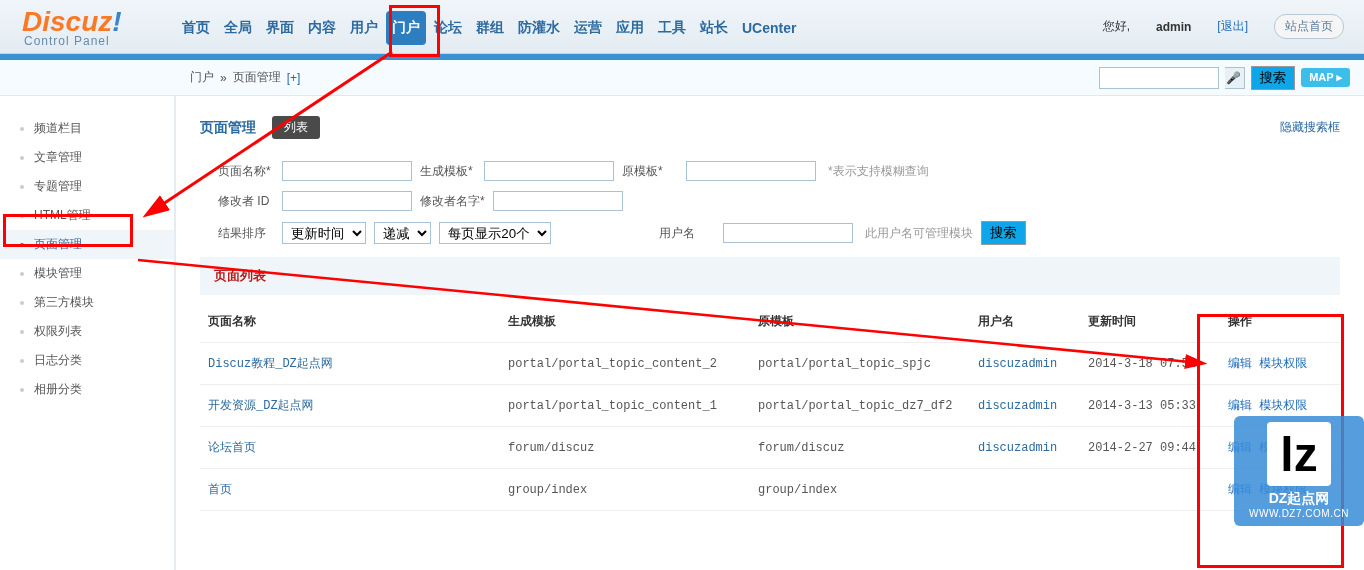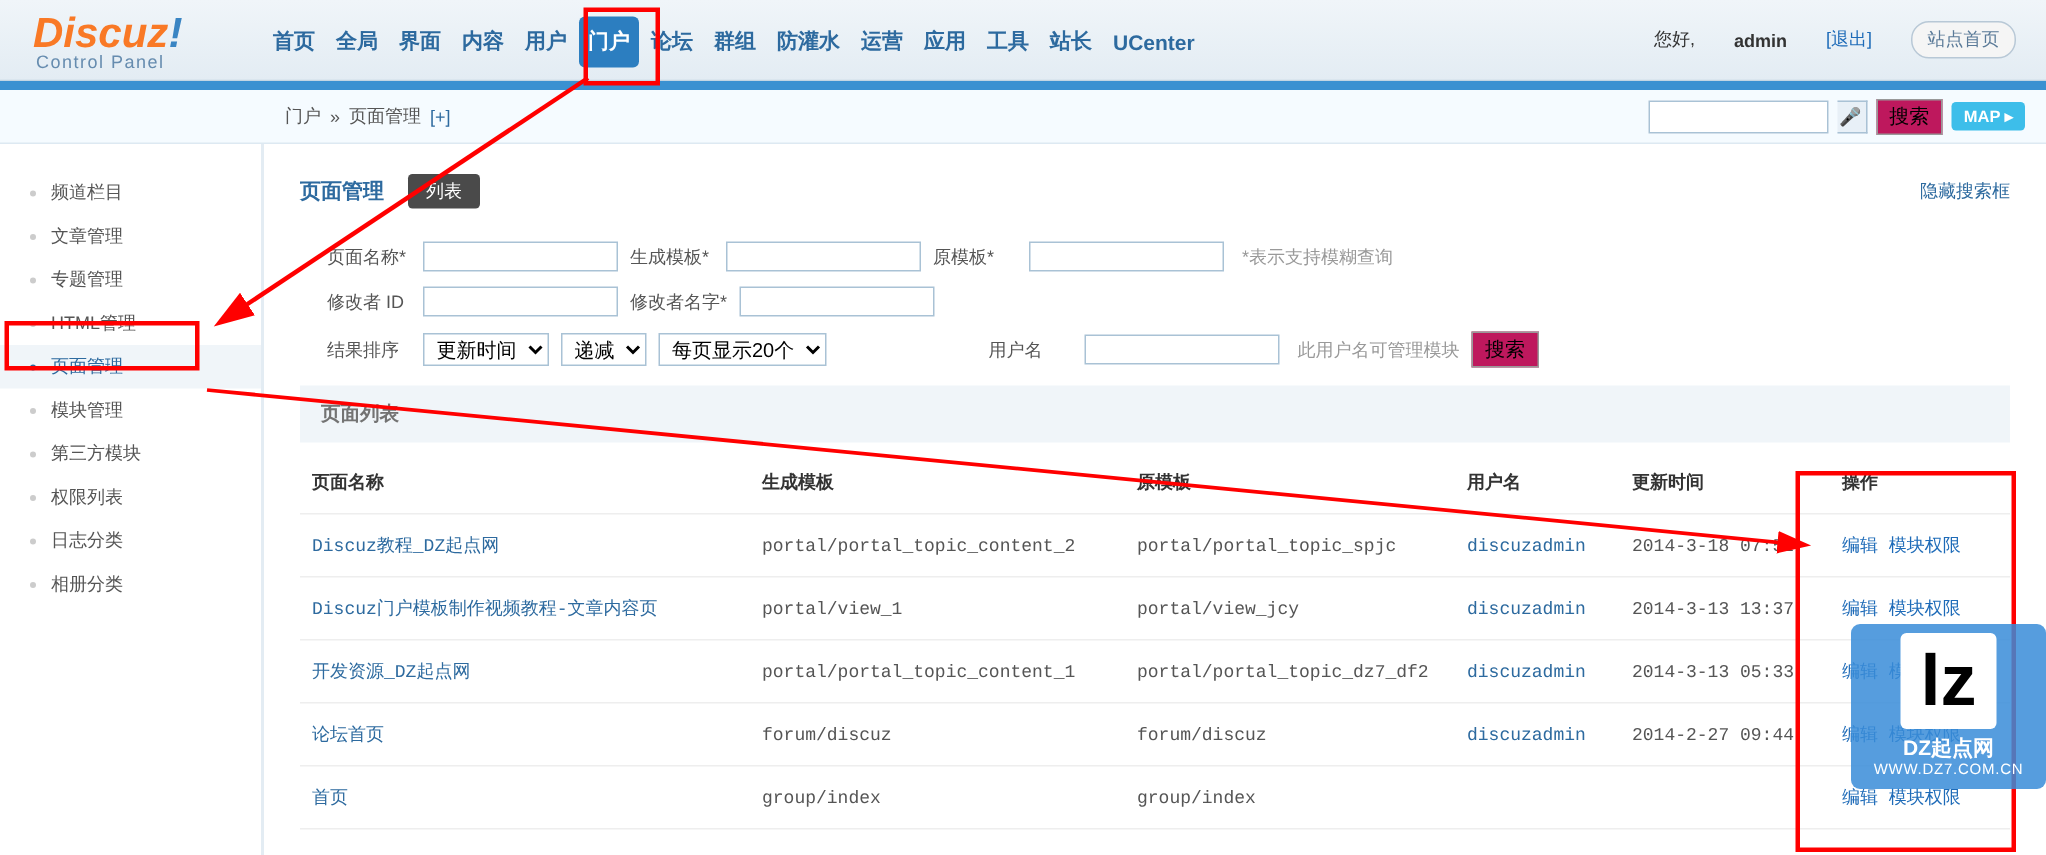--- a/index.html
+++ b/index.html
@@ -20,21 +20,21 @@
     .user-area .btn-home { background: #f5f5f5; border: 1px solid #b8c8d6; padding: 3px 10px; color: #5a7a98; border-radius: 12px; }
     
     .sub-bar { background: #3a91d1; height: 6px; }
     
     .breadcrumb-bar { height: 36px; background: #f5fbff; border-bottom: 1px solid #dde9f2; display: flex; align-items: center; padding: 0 14px 0 190px; gap: 6px; }
     .breadcrumb-bar .bc { color: #555; }
     .breadcrumb-bar .add { color: #2d6a9f; }
     .search-right { margin-left: auto; display: flex; gap: 6px; align-items: center; }
     .search-right input[type="text"] { width: 120px; height: 22px; border: 1px solid #a9c2d5; padding: 0 4px; }
     .mic { background: #e8f0f7; border: 1px solid #a9c2d5; border-left: none; width: 20px; height: 22px; display: flex; align-items: center; justify-content: center; }
-    .search-btn { background: #be185d; border: 1px solid #999; padding: 2px 8px; cursor: pointer; }
+    .search-btn { background: #0ea5e9; border: 1px solid #999; padding: 2px 8px; cursor: pointer; }
     .map-btn { background: #3dbeea; color: #fff; border: none; padding: 3px 8px; border-radius: 3px; font-weight: bold; font-size: 11px; }
     
     .layout { display: flex; }
     .sidebar { width: 176px; min-height: 480px; border-right: 2px solid #e3ecf3; padding-top: 18px; }
     .sidebar .side-item { display: flex; align-items: center; padding: 6px 0 6px 20px; color: #555; }
     .sidebar .side-item::before { content: ""; width: 4px; height: 4px; border-radius: 50%; background: #ccc; margin-right: 10px; }
     .sidebar .side-item.active { color: #2d6a9f; background: #f0f5f9; }
     .sidebar .side-item.active::before { background: #2d6a9f; }
     
     .content { flex: 1; padding: 20px 24px; position: relative; }
@@ -43,21 +43,21 @@
     .list-badge { background: #4a4a4a; color: #fff; padding: 3px 12px; border-radius: 3px; font-size: 12px; }
     .hide-search { margin-left: auto; color: #2d6a9f; }
     
     .search-form { padding-left: 18px; margin-bottom: 12px; }
     .form-row { display: flex; align-items: center; gap: 8px; margin-bottom: 10px; }
     .form-row label { color: #555; min-width: 56px; }
     .form-row input[type="text"] { width: 130px; height: 20px; border: 1px solid #a9c2d5; }
     .form-row select { height: 22px; border: 1px solid #a9c2d5; background: #fff; padding: 0 4px; }
     .note { color: #999; margin-left: 4px; }
     
-    .list-header { background: #f0f5f9; padding: 10px 14px; color: #737373; font-weight: bold; font-size: 13px; margin-bottom: 6px; }
+    .list-header { background: #f0f5f9; padding: 10px 14px; color: #b91c1c; font-weight: bold; font-size: 13px; margin-bottom: 6px; }
     
     table.list { width: 100%; border-collapse: collapse; }
     table.list th { text-align: left; padding: 12px 8px; font-weight: bold; color: #333; border-bottom: 1px solid #eee; }
     table.list td { padding: 12px 8px; border-bottom: 1px solid #eee; color: #555; font-family: Liberation Mono, monospace; }
     table.list td a.link { color: #2d6a9f; }
     
     
     .red-box { position: absolute; border: 3px solid #ff0000; pointer-events: none; z-index: 100; }
     .arrow-svg { position: absolute; top: 0; left: 0; pointer-events: none; z-index: 99; }
     
@@ -178,28 +178,20 @@
       <tbody id="list-body">
             <tr>
               <td><a class="link">Discuz教程_DZ起点网</a></td>
               <td>portal/portal_topic_content_2</td>
               <td>portal/portal_topic_spjc</td>
               <td><a class="link">discuzadmin</a></td>
               <td>2014-3-18 07:52</td>
               <td class="op"><a>编辑</a> <a>模块权限</a></td>
             </tr>
             <tr>
-              <td><a class="link">Discuz门户模板制作视频教程-文章内容页</a></td>
-              <td>portal/view_1</td>
-              <td>portal/view_jcy</td>
-              <td><a class="link">discuzadmin</a></td>
-              <td>2014-3-13 13:37</td>
-              <td class="op"><a>编辑</a> <a>模块权限</a></td>
-            </tr>
-            <tr>
               <td><a class="link">开发资源_DZ起点网</a></td>
               <td>portal/portal_topic_content_1</td>
               <td>portal/portal_topic_dz7_df2</td>
               <td><a class="link">discuzadmin</a></td>
               <td>2014-3-13 05:33</td>
               <td class="op"><a>编辑</a> <a>模块权限</a></td>
             </tr>
             <tr>
               <td><a class="link">论坛首页</a></td>
               <td>forum/discuz</td>

